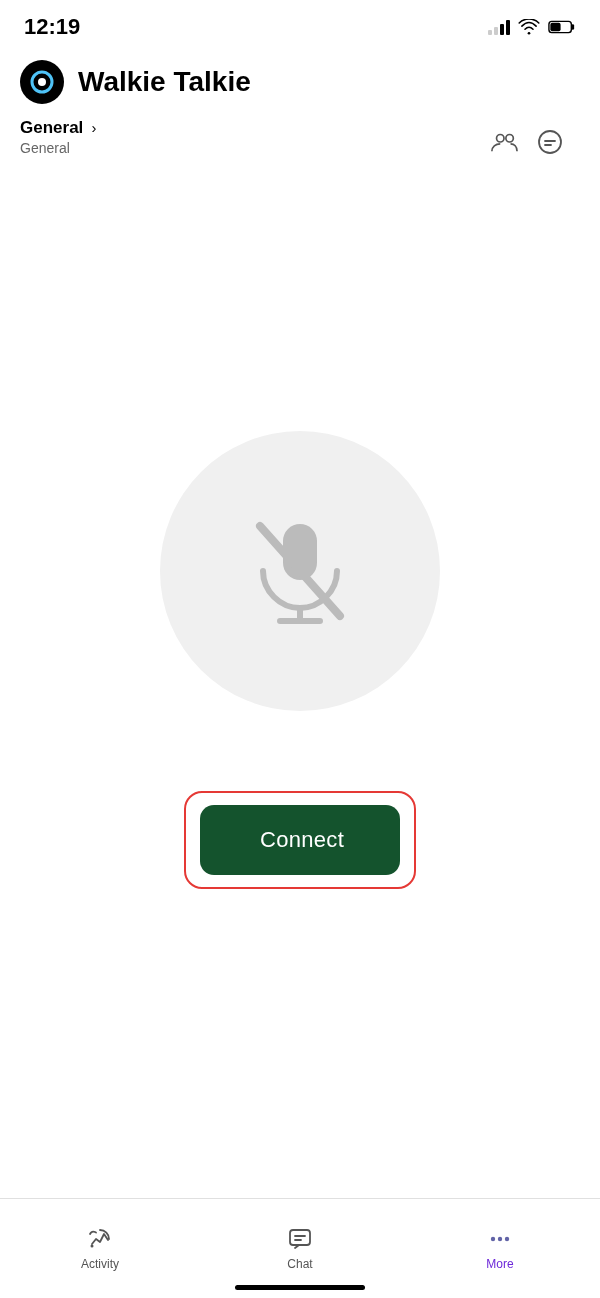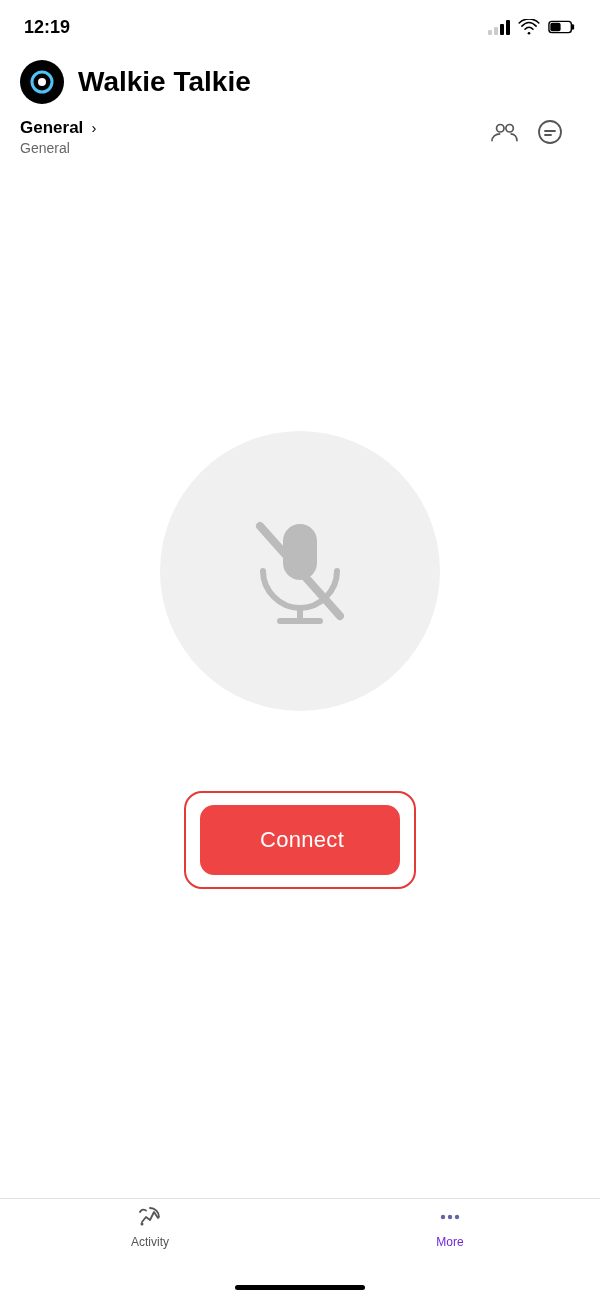--- a/index.html
+++ b/index.html
@@ -14,21 +14,21 @@
 
     
     .status-bar {
       display: flex;
       justify-content: space-between;
       align-items: center;
       padding: 12px 24px 8px 24px;
       height: 50px;
     }
     .status-time {
-      font-size: 18px;
+      font-size: 22px;
       font-weight: 600;
       color: #000;
     }
     .status-icons {
       display: flex;
       align-items: center;
       gap: 8px;
     }
     .signal-bars {
       display: flex;
@@ -63,21 +63,21 @@
     .app-title {
       font-size: 28px;
       font-weight: 700;
       color: #000;
     }
 
     
     .channel-row {
       display: flex;
       justify-content: space-between;
-      align-items: flex-start;
+      align-items: flex-end;
       padding: 6px 36px 4px 20px;
     }
     .channel-left {}
     .channel-name {
       font-size: 17px;
       font-weight: 700;
       color: #000;
     }
     .channel-name span.chevron {
       font-size: 15px;
@@ -129,21 +129,21 @@
       justify-content: center;
       margin-top: 80px;
       padding: 0 20px;
     }
     .connect-button-wrapper {
       border: 2.5px solid #e53935;
       border-radius: 18px;
       padding: 12px 14px;
     }
     .connect-button {
-      background: #ef4444;
+      background: #14532d;
       color: #fff;
       border: none;
       border-radius: 14px;
       font-size: 22px;
       font-weight: 500;
       padding: 22px 60px;
       cursor: pointer;
       width: 200px;
       text-align: center;
       letter-spacing: 0.3px;
@@ -153,21 +153,21 @@
     .bottom-nav {
       position: absolute;
       bottom: 0;
       left: 0;
       right: 0;
       background: #fff;
       border-top: 1px solid #e0e0e0;
       height: 100px;
       display: flex;
       align-items: flex-start;
-      padding-top: 4px;
+      padding-top: 26px;
     }
     .nav-item {
       flex: 1;
       display: flex;
       flex-direction: column;
       align-items: center;
       gap: 4px;
       cursor: pointer;
     }
     .nav-icon {
@@ -287,20 +287,30 @@
       <svg width="26" height="26" viewBox="0 0 26 26" fill="none" stroke="#555" stroke-width="1.8">
         <path d="M5 18l4-5 4 3 4-8 4 6" stroke-linecap="round" stroke-linejoin="round"></path>
         <path d="M3 8c1-2 3-3 5-2l1 .5" stroke-linecap="round"></path>
         <path d="M13 4a9 9 0 0 1 9 9" stroke-linecap="round"></path>
         <circle cx="5" cy="20" r="1.5" fill="#555" stroke="none"></circle>
       </svg>
     </div>
     <span class="nav-label">Activity</span>
   </div>
 
+  <div class="nav-item">
+    <div class="nav-icon">
+      <svg width="26" height="26" viewBox="0 0 26 26" fill="none" stroke="#555" stroke-width="1.8">
+        <rect x="3" y="4" width="20" height="15" rx="3"></rect>
+        <path d="M8 22l4-3h7" stroke-linecap="round" stroke-linejoin="round"></path>
+        <path d="M8 10h10M8 14h6" stroke-linecap="round"></path>
+      </svg>
+    </div>
+    <span class="nav-label">Chat</span>
+  </div>
 
 
 
 
   <div class="nav-item">
     <div class="nav-icon">
       <svg width="26" height="26" viewBox="0 0 26 26" fill="none">
         <circle cx="6" cy="13" r="2.2" fill="#6264a7"></circle>
         <circle cx="13" cy="13" r="2.2" fill="#6264a7"></circle>
         <circle cx="20" cy="13" r="2.2" fill="#6264a7"></circle>

